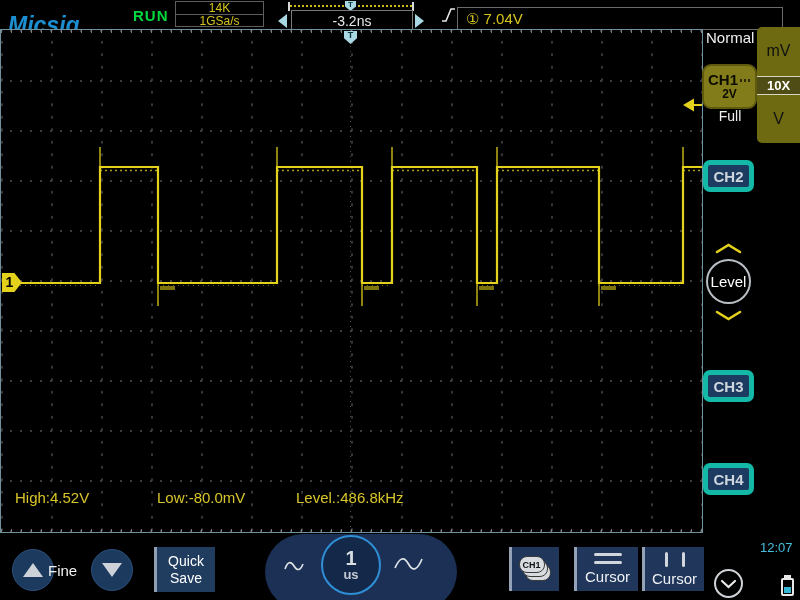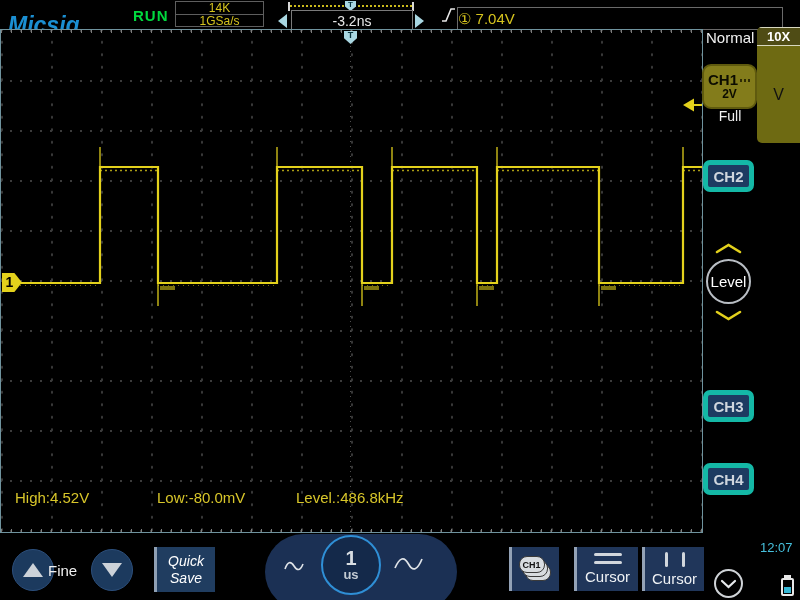--- a/index.html
+++ b/index.html
@@ -21,21 +21,21 @@
   .t-mark{background:#a9d7e2;color:#07333d;font-weight:bold;text-align:center;
           clip-path:polygon(0 0,100% 0,100% 55%,50% 100%,0 55%);}
   .t-mini{left:345px;top:1px;width:11px;height:10px;font-size:8px;line-height:7px;}
   .t-grid{left:344px;top:31px;width:13px;height:13px;font-size:9px;line-height:9px;}
   .arrow-l{left:278px;top:14px;width:0;height:0;border:7px solid transparent;border-right:9px solid #a9d7e2;border-left:none;}
   .arrow-r{left:415px;top:14px;width:0;height:0;border:7px solid transparent;border-left:9px solid #a9d7e2;border-right:none;}
   .tb-box{left:291px;top:10px;width:122px;height:21px;border:1px solid #7a7a7a;box-sizing:border-box;
           color:#e8e8e8;font-size:14px;display:flex;align-items:center;justify-content:center;}
   .slope{left:441px;top:7px;}
   .trig-box{left:457px;top:7px;width:326px;height:23px;border:1px solid #6a6a6a;box-sizing:border-box;
-            color:#d6c41e;font-size:15px;display:flex;align-items:center;}
+            color:#d6c41e;font-size:15px;display:flex;align-items:center;padding-left:8px;}
 
   
   .display{left:0;top:29px;width:703px;height:504px;border:1px solid #6f939e;box-sizing:border-box;background:#000;}
   .grid{left:1px;top:30px;width:701px;height:502px;
     background-image:
       radial-gradient(circle,#3c3c3c 1px,transparent 1.4px),
       radial-gradient(circle,#3c3c3c 1px,transparent 1.4px);
     background-size:10px 50px,50px 12.5px;
     background-position:5px 26px,26px 6px;}
   .trig-vline{left:350px;top:31px;width:1px;height:500px;
@@ -65,21 +65,21 @@
   .level-knob{left:706px;top:259px;width:45px;height:45px;border:2px solid #b9bec4;border-radius:50%;box-sizing:border-box;
           color:#fff;font-size:15px;display:flex;align-items:center;justify-content:center;background:#000;}
 
   
   .circle-btn{width:42px;height:42px;border-radius:50%;background:#1c3a5e;border:1px solid #2c4f7c;box-sizing:border-box;
               display:flex;align-items:center;justify-content:center;}
   .tri-up{width:0;height:0;border-left:10px solid transparent;border-right:10px solid transparent;border-bottom:14px solid #ccd2d8;}
   .tri-dn{width:0;height:0;border-left:10px solid transparent;border-right:10px solid transparent;border-top:14px solid #ccd2d8;}
   .fine-lbl{left:48px;top:562px;color:#f0f0f0;font-size:15px;}
   .qs-btn{left:154px;top:547px;width:61px;height:45px;background:#203d60;border-left:3px solid #8fa0b4;box-sizing:border-box;
-          color:#fff;font-size:14px;display:flex;flex-direction:column;align-items:center;justify-content:center;line-height:17px;font-style:italic;}
+          color:#fff;font-size:14px;display:flex;flex-direction:column;align-items:center;justify-content:center;line-height:17px;}
   .pill{left:265px;top:534px;width:192px;height:76px;background:#1b3054;border-radius:38px;}
   .tb-circle{left:321px;top:535px;width:60px;height:60px;border-radius:50%;border:2px solid #2f8fd6;box-sizing:border-box;
           background:#14294a;display:flex;flex-direction:column;align-items:center;justify-content:center;}
   .tb-circle .v{color:#d8dde2;font-size:20px;font-weight:bold;line-height:19px;}
   .tb-circle .u{color:#c4cbd3;font-size:13px;font-weight:bold;line-height:13px;}
   .bb-btn{background:#20365a;border-left:3px solid #93a2b6;box-sizing:border-box;display:flex;flex-direction:column;
           align-items:center;justify-content:center;color:#eef1f4;font-size:15px;}
   .cursor-ico-h{display:flex;flex-direction:column;gap:5px;margin-bottom:4px;}
   .cursor-ico-h div{width:28px;height:3px;background:#d2d7dd;border-radius:2px;}
   .cursor-ico-v{display:flex;gap:14px;margin-bottom:3px;}
@@ -156,40 +156,41 @@
     </svg>
 
   <div class="abs ch-tag">1</div>
 
   <div class="abs meas" style="left:15px">High:4.52V</div>
   <div class="abs meas" style="left:157px">Low:-80.0mV</div>
   <div class="abs meas" style="left:296px">Level.:486.8kHz</div>
 
   <div class="abs normal-lbl">Normal</div>
   <div class="abs unit-col">
+    <div class="u">mV</div>
     <div class="probe">10X</div>
     <div class="u">V</div>
   </div>
   <div class="abs ch1-btn">
     <div class="t1">
         <span>CH1</span>
         <span class="ch1-dashes"></span>
       </div>
     <div class="t2">2V</div>
   </div>
   <div class="abs full-lbl">Full</div>
   <div class="abs ch-btn" style="left:703px;top:160px">CH2</div>
   <svg class="abs" style="left:715px;top:243px" width="27" height="11">
     <polyline points="2,9 13.5,2 25,9" stroke="#e3d11c" stroke-width="2.6" fill="none" stroke-linecap="round"></polyline>
   </svg>
   <div class="abs level-knob">Level</div>
   <svg class="abs" style="left:715px;top:310px" width="27" height="11">
     <polyline points="2,2 13.5,9 25,2" stroke="#e3d11c" stroke-width="2.6" fill="none" stroke-linecap="round"></polyline>
   </svg>
-  <div class="abs ch-btn" style="left:703px;top:390px">CH3</div>
+  <div class="abs ch-btn" style="left:703px;top:370px">CH3</div>
   <div class="abs ch-btn" style="left:703px;top:463px">CH4</div>
 
   <div class="abs circle-btn" style="left:12px;top:549px">
       <div class="tri-up"></div>
     </div>
   <div class="abs fine-lbl">Fine</div>
   <div class="abs circle-btn" style="left:91px;top:549px">
       <div class="tri-dn"></div>
     </div>
   <div class="abs qs-btn">

